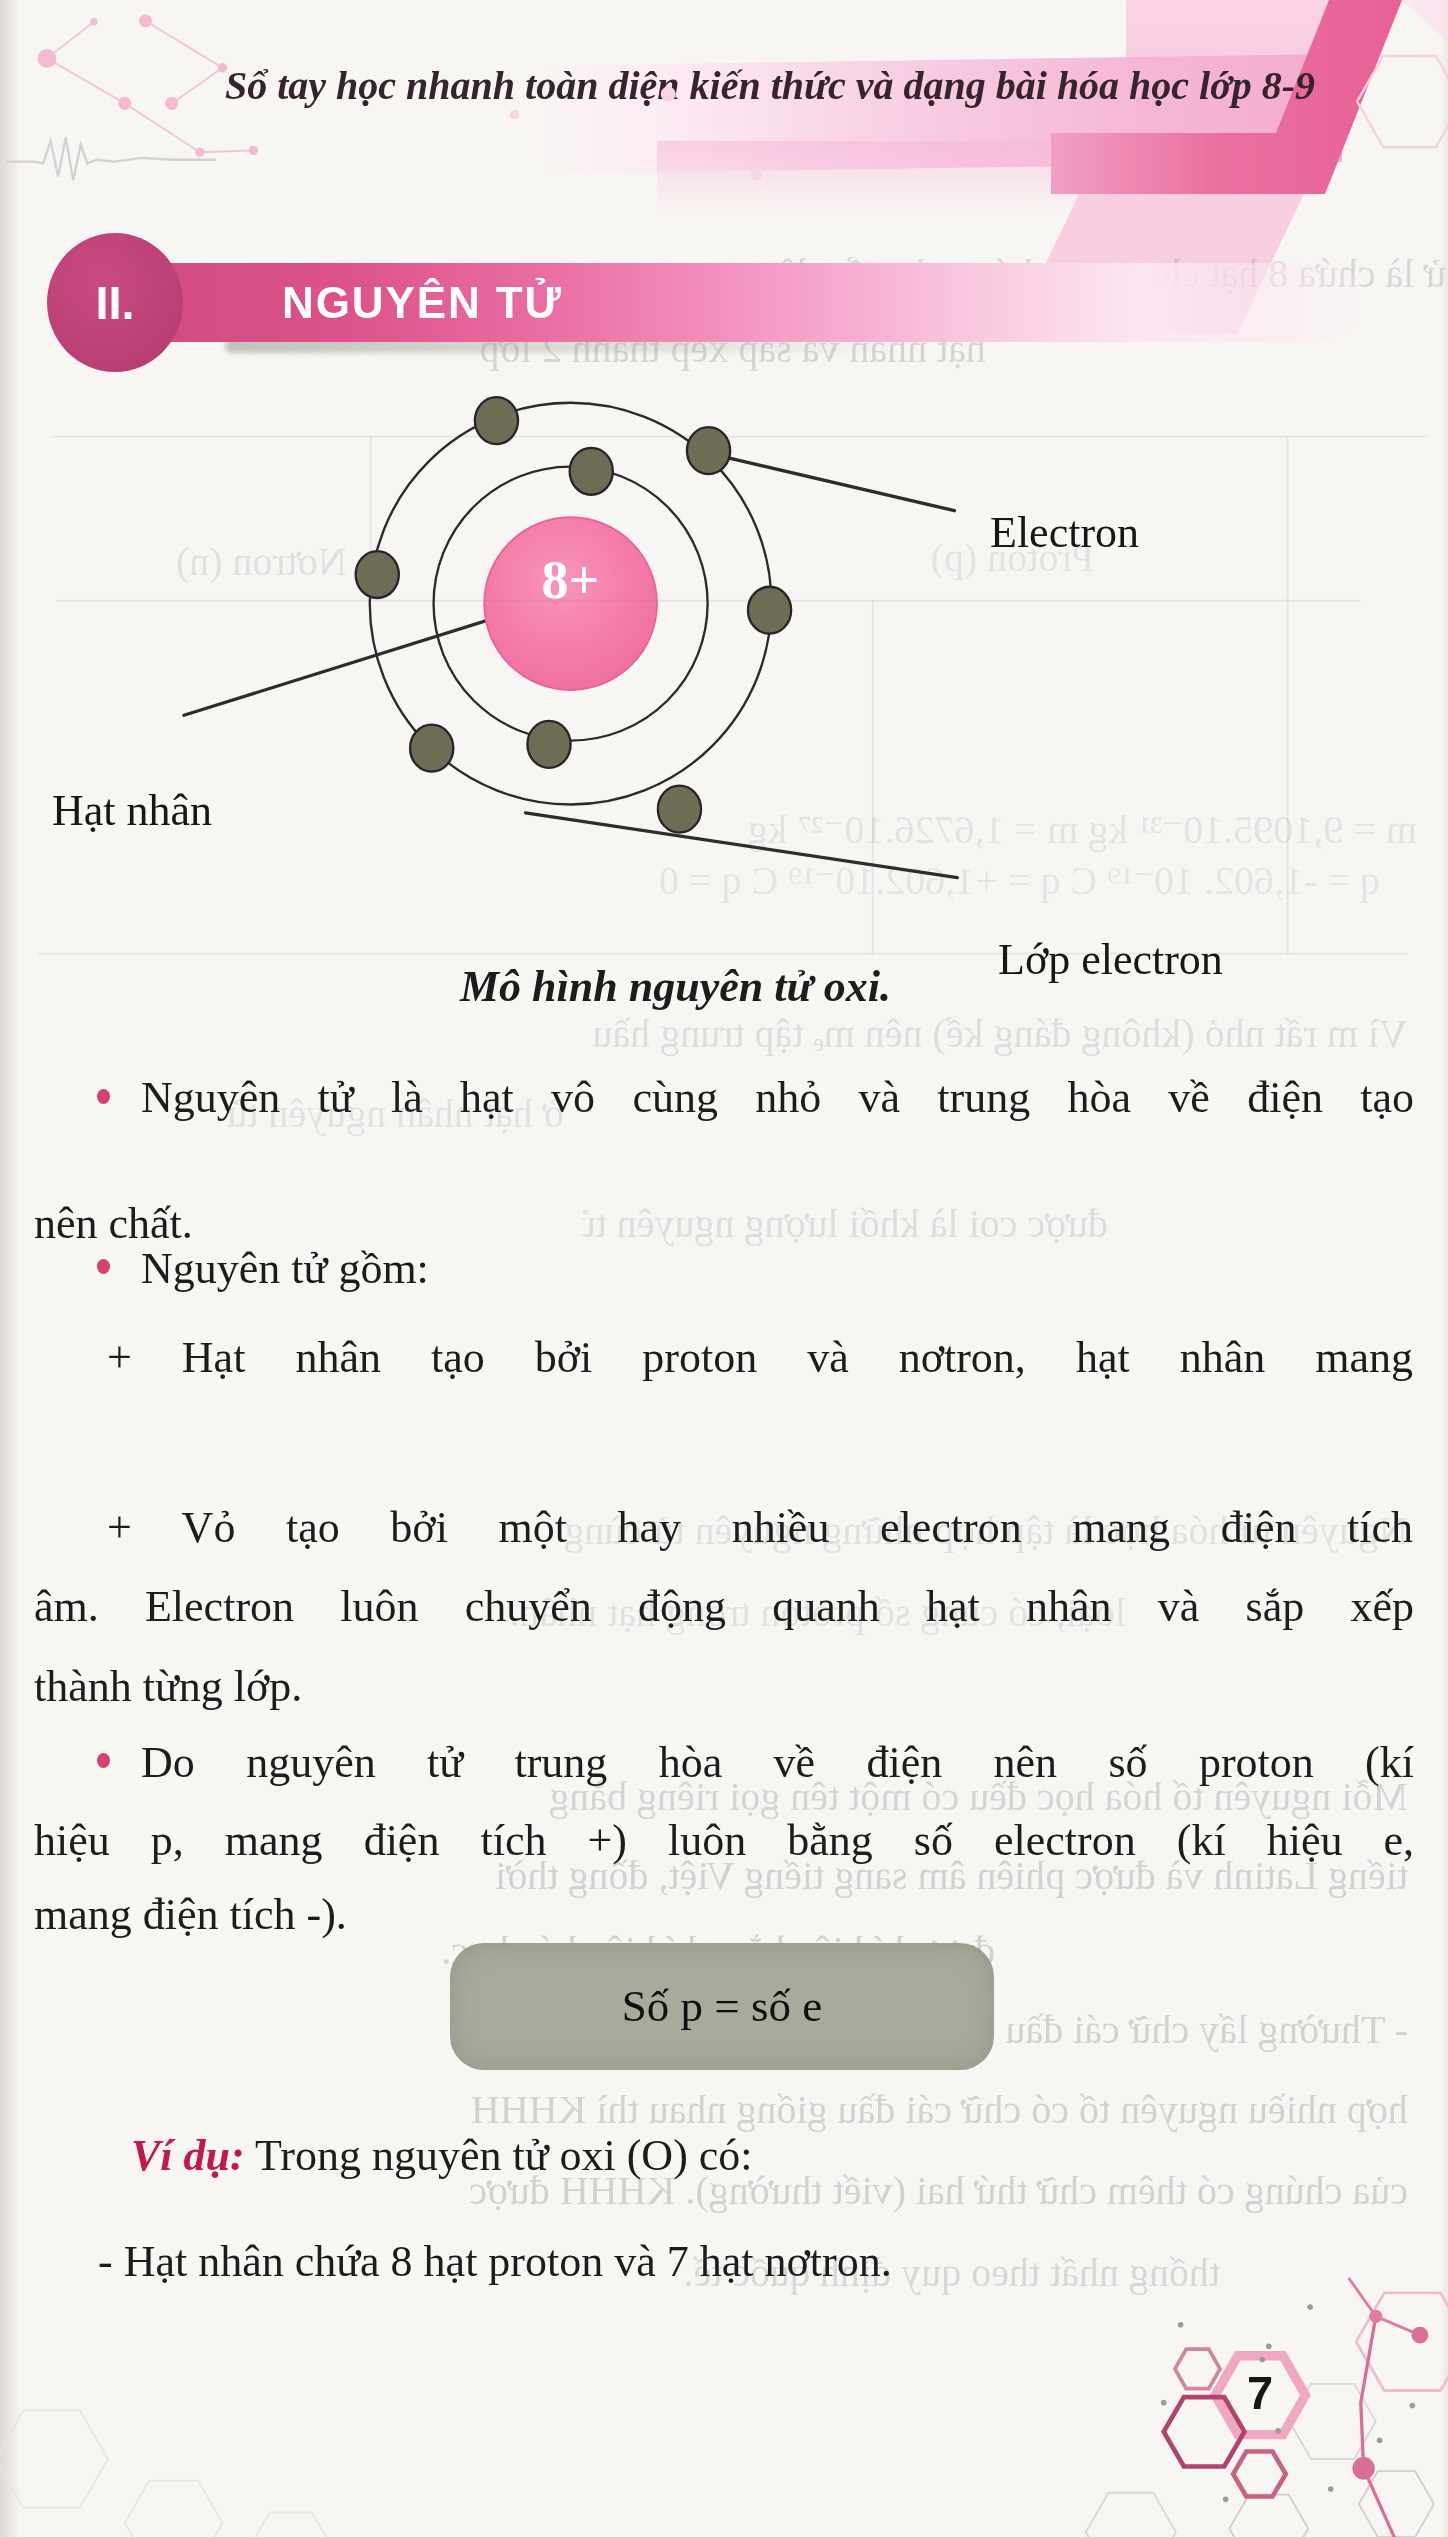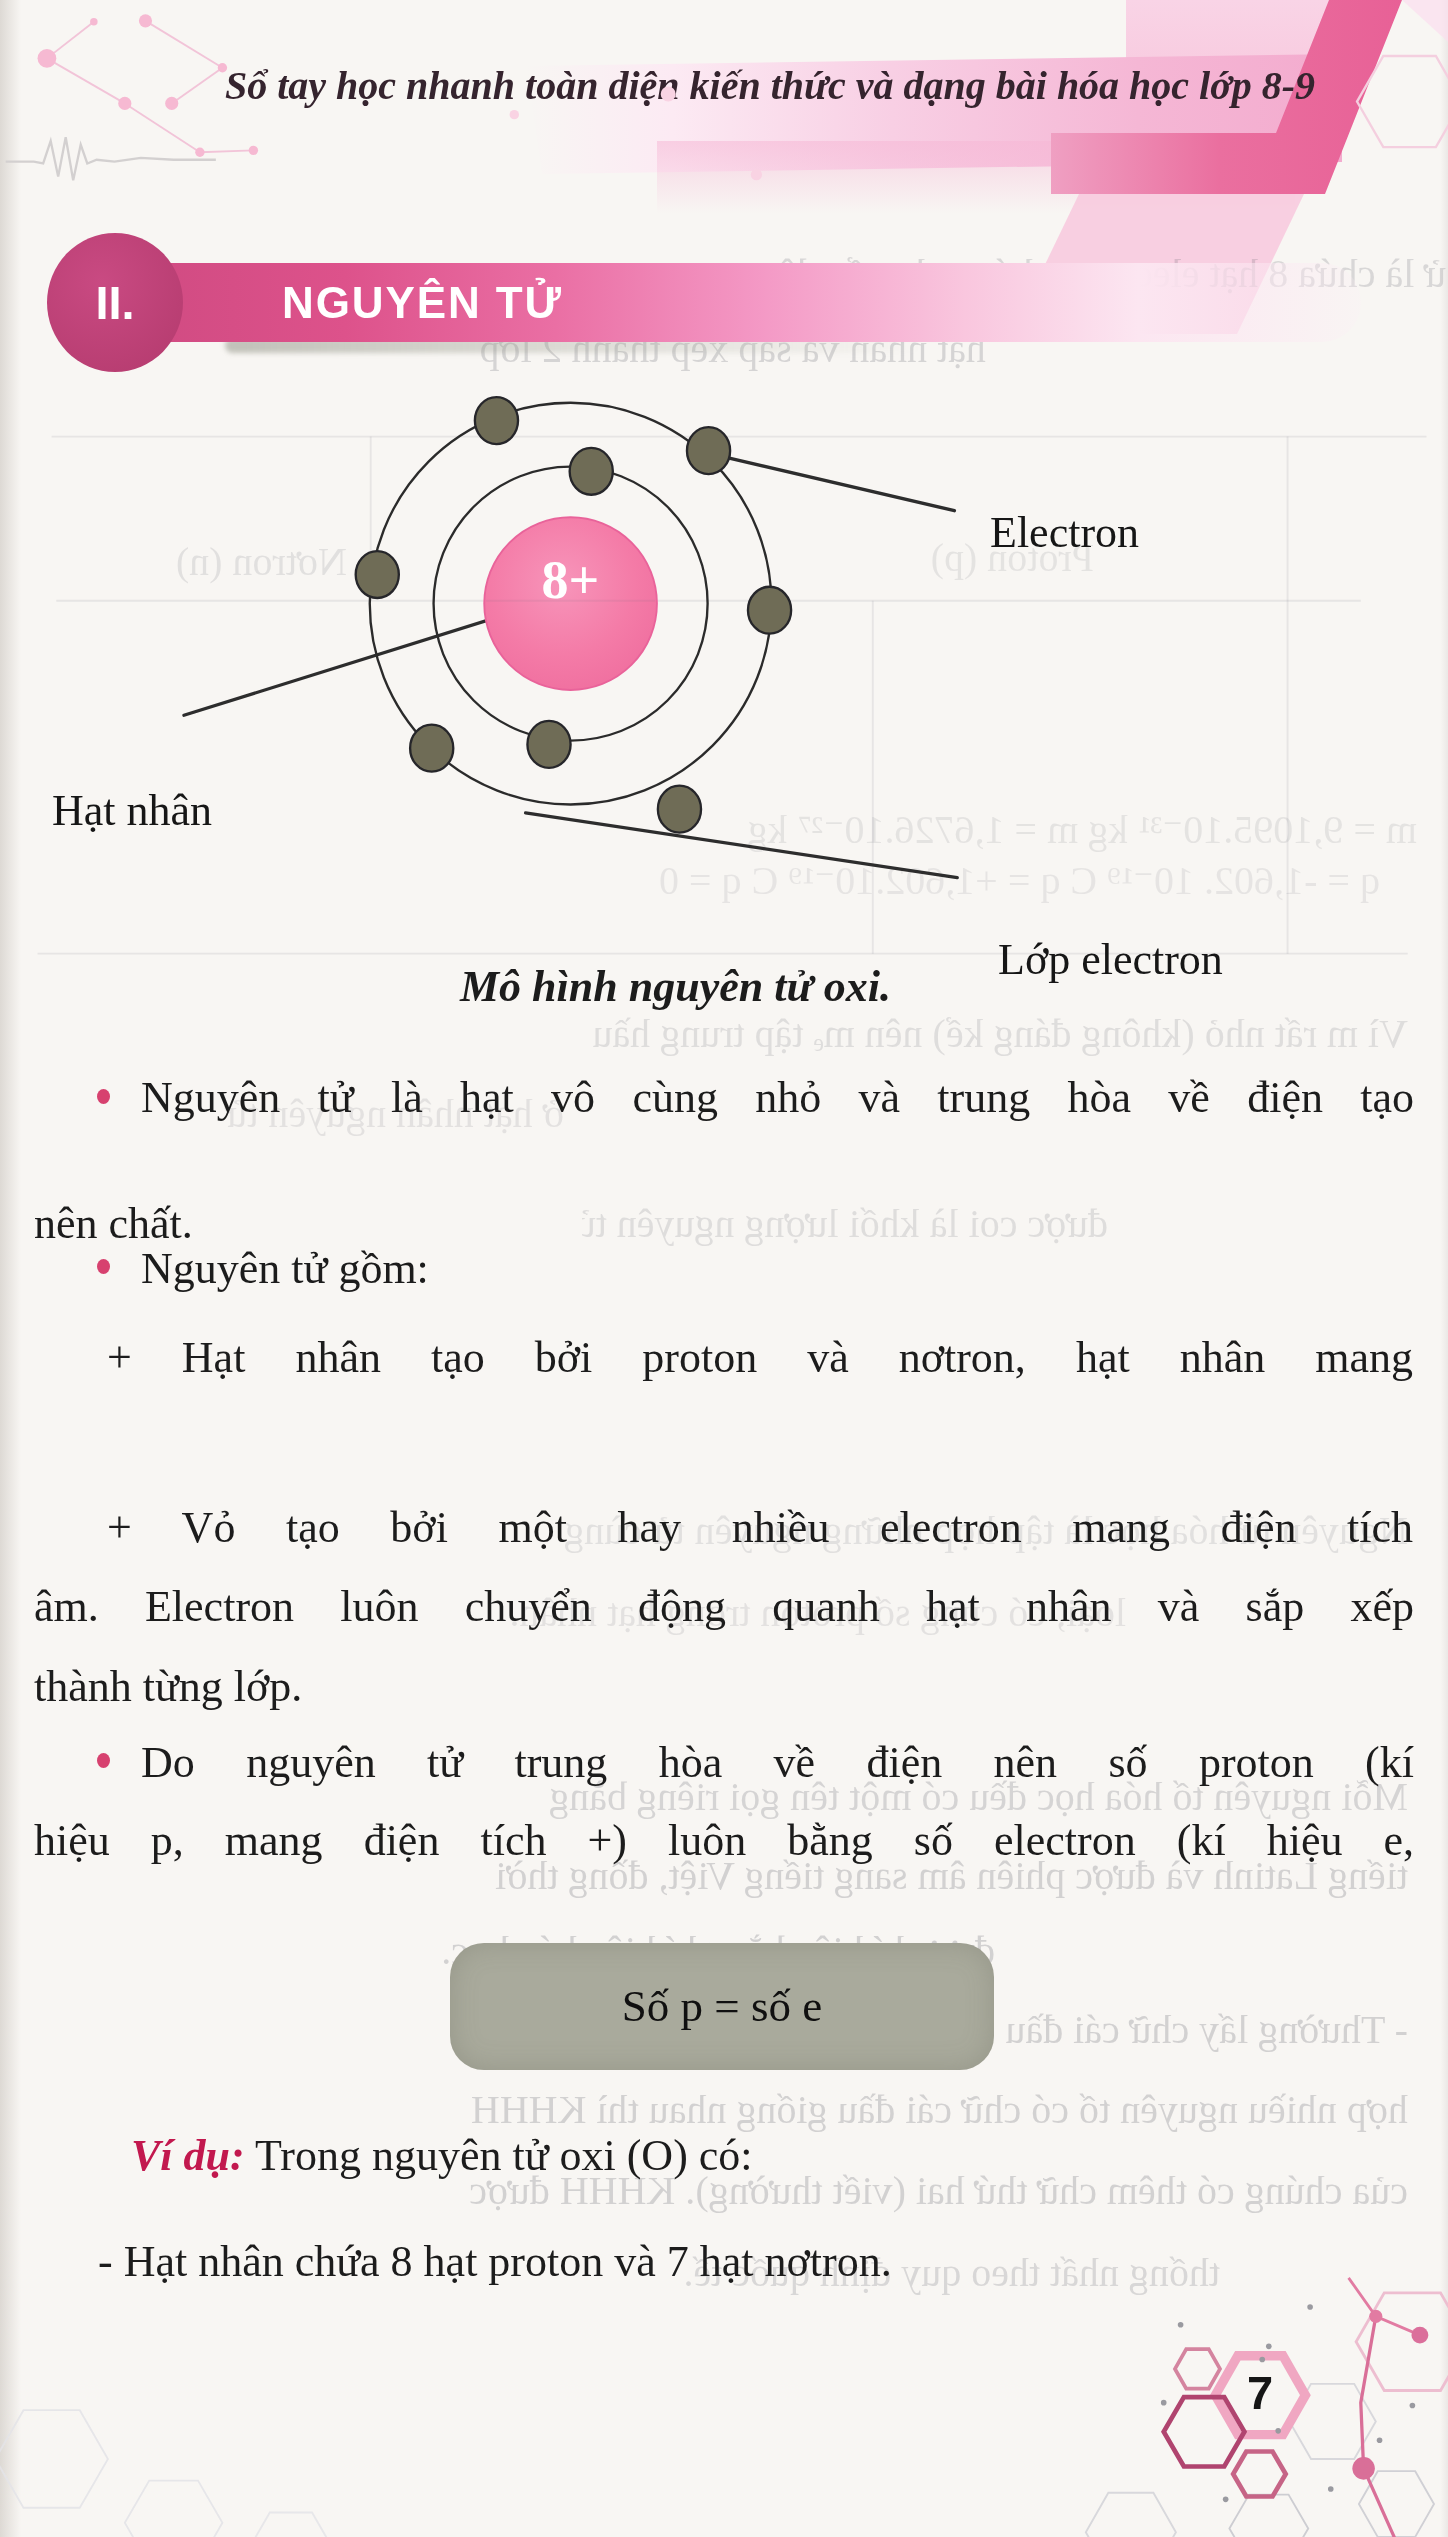--- a/index.html
+++ b/index.html
@@ -216,20 +216,21 @@
 
   <div class="bline just" style="left:107px;top:1325px;width:1306px;">+  Hạt nhân tạo bởi proton và nơtron, hạt nhân mang</div>
 
   <div class="bline just" style="left:107px;top:1495px;width:1306px;">+ Vỏ tạo bởi một hay nhiều electron mang điện tích</div>
   <div class="bline just" style="left:34px;top:1574px;width:1380px;">âm. Electron luôn chuyển động quanh hạt nhân và sắp xếp</div>
   <div class="bline" style="left:34px;top:1654px;">thành từng lớp.</div>
 
   <div class="bullet" style="left:97px;top:1753px;"></div>
   <div class="bline just" style="left:141px;top:1730px;width:1273px;">Do nguyên tử trung hòa về điện nên số proton (kí</div>
   <div class="bline just" style="left:34px;top:1808px;width:1380px;">hiệu p, mang điện tích +) luôn bằng số electron (kí hiệu e,</div>
+  <div class="bline" style="left:34px;top:1882px;">mang điện tích -).</div>
 
   <div class="abs fbox"></div>
   <div class="abs fbox-text">Số p = số e</div>
 
   <div class="bline" style="left:131px;top:2123px;">
     <span class="exlabel">Ví dụ:</span><span> Trong nguyên tử oxi (O) có:</span>
   </div>
   <div class="bline" style="left:98px;top:2229px;">- Hạt nhân chứa 8 hạt proton và 7 hạt nơtron.</div>
 
   <div class="abs pageno">7</div>

